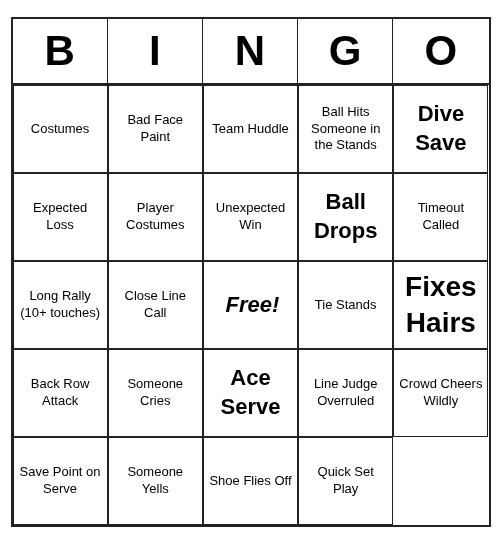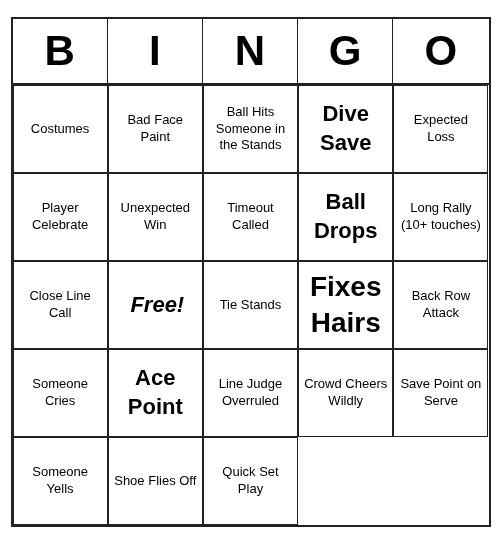--- a/index.html
+++ b/index.html
@@ -71,35 +71,36 @@
   <div class="bingo-header">
   <div class="bingo-letter">B</div>
       <div class="bingo-letter">I</div>
       <div class="bingo-letter">N</div>
       <div class="bingo-letter">G</div>
       <div class="bingo-letter">O</div>
     </div>
   <div class="bingo-grid">
   <div class="bingo-cell">Costumes</div>
       <div class="bingo-cell">Bad Face Paint</div>
+      <div class="bingo-cell">Team Huddle</div>
       <div class="bingo-cell">Ball Hits Someone in the Stands</div>
       <div class="bingo-cell large-text">Dive Save</div>
       <div class="bingo-cell">Expected Loss</div>
-      <div class="bingo-cell">Player Celebrate</div>
+      <div class="bingo-cell">Player Costumes</div>
       <div class="bingo-cell">Unexpected Win</div>
+      <div class="bingo-cell large-text">Ball Drops</div>
       <div class="bingo-cell">Timeout Called</div>
-      <div class="bingo-cell large-text">Ball Drops</div>
       <div class="bingo-cell">Long Rally (10+ touches)</div>
       <div class="bingo-cell">Close Line Call</div>
       <div class="bingo-cell free">Free!</div>
       <div class="bingo-cell">Tie Stands</div>
       <div class="bingo-cell xl-text">Fixes Hairs</div>
       <div class="bingo-cell">Back Row Attack</div>
       <div class="bingo-cell">Someone Cries</div>
-      <div class="bingo-cell large-text">Ace Point</div>
+      <div class="bingo-cell large-text">Ace Serve</div>
       <div class="bingo-cell">Line Judge Overruled</div>
       <div class="bingo-cell">Crowd Cheers Wildly</div>
       <div class="bingo-cell">Save Point on Serve</div>
       <div class="bingo-cell">Someone Yells</div>
       <div class="bingo-cell">Shoe Flies Off</div>
       <div class="bingo-cell">Quick Set Play</div>
     </div>
 </div>
 
 </body></html>

